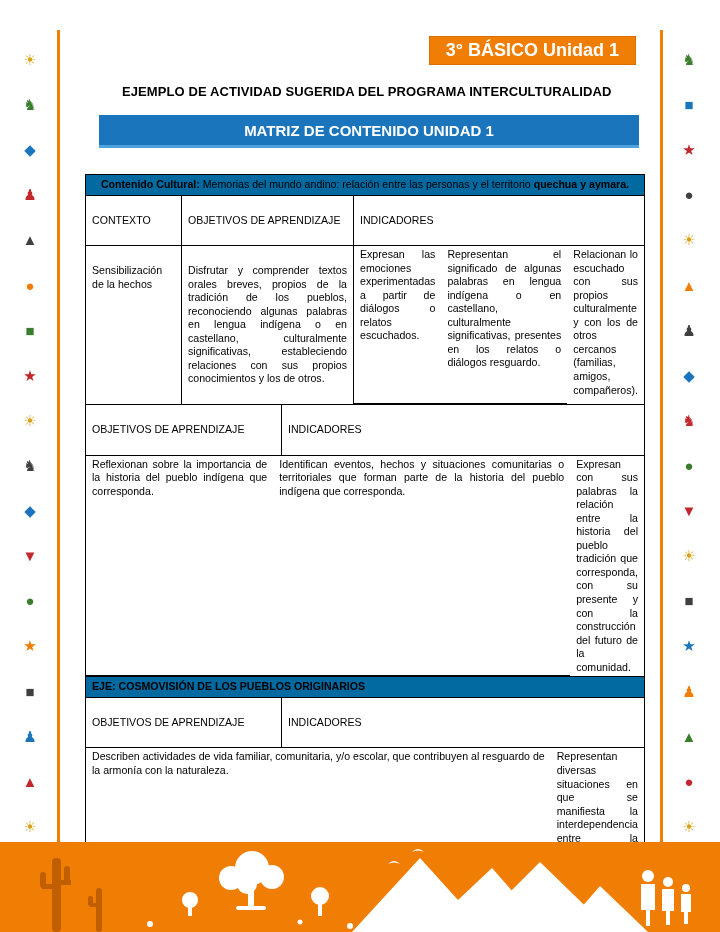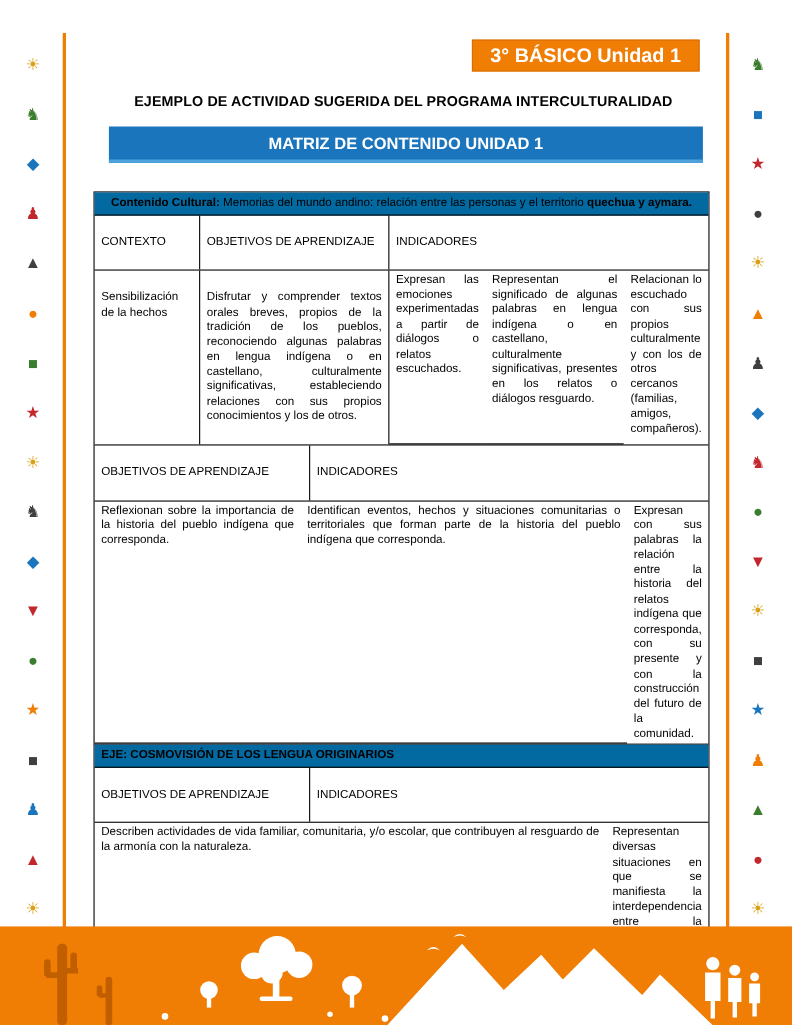--- a/index.html
+++ b/index.html
@@ -132,25 +132,25 @@
       </div>
 
       <div class="row grid hdr">
         <div class="cell g2-c1">OBJETIVOS DE APRENDIZAJE</div>
         <div class="cell g2-c2">INDICADORES</div>
       </div>
       <div class="row grid">
         <div class="stack g2-c2">
           <div class="sub just">Reflexionan sobre la importancia de la historia del pueblo indígena que corresponda.</div>
           <div class="sub just">Identifican eventos, hechos y situaciones comunitarias o territoriales que forman parte de la historia del pueblo indígena que corresponda.</div>
-          <div class="sub just">Expresan con sus palabras la relación entre la historia del relatos indígena que corresponda, con su presente y con la construcción del futuro de la comunidad.</div>
+          <div class="sub just">Expresan con sus palabras la relación entre la historia del pueblo tradición que corresponda, con su presente y con la construcción del futuro de la comunidad.</div>
         </div>
       </div>
 
-      <div class="row peach eje">EJE: COSMOVISIÓN DE LOS LENGUA ORIGINARIOS</div>
+      <div class="row peach eje">EJE: COSMOVISIÓN DE LOS PUEBLOS ORIGINARIOS</div>
       <div class="row grid hdr">
         <div class="cell g2-c1">OBJETIVOS DE APRENDIZAJE</div>
         <div class="cell g2-c2">INDICADORES</div>
       </div>
       <div class="row grid">
         <div class="stack g2-c2">
           <div class="sub just">Describen actividades de vida familiar, comunitaria, y/o escolar, que contribuyen al resguardo de la armonía con la naturaleza.</div>
           <div class="sub just">Representan diversas situaciones en que se manifiesta la interdependencia entre la naturaleza y el ser humano, en su comunidad y pueblo que corresponde.</div>
         </div>
       </div>

